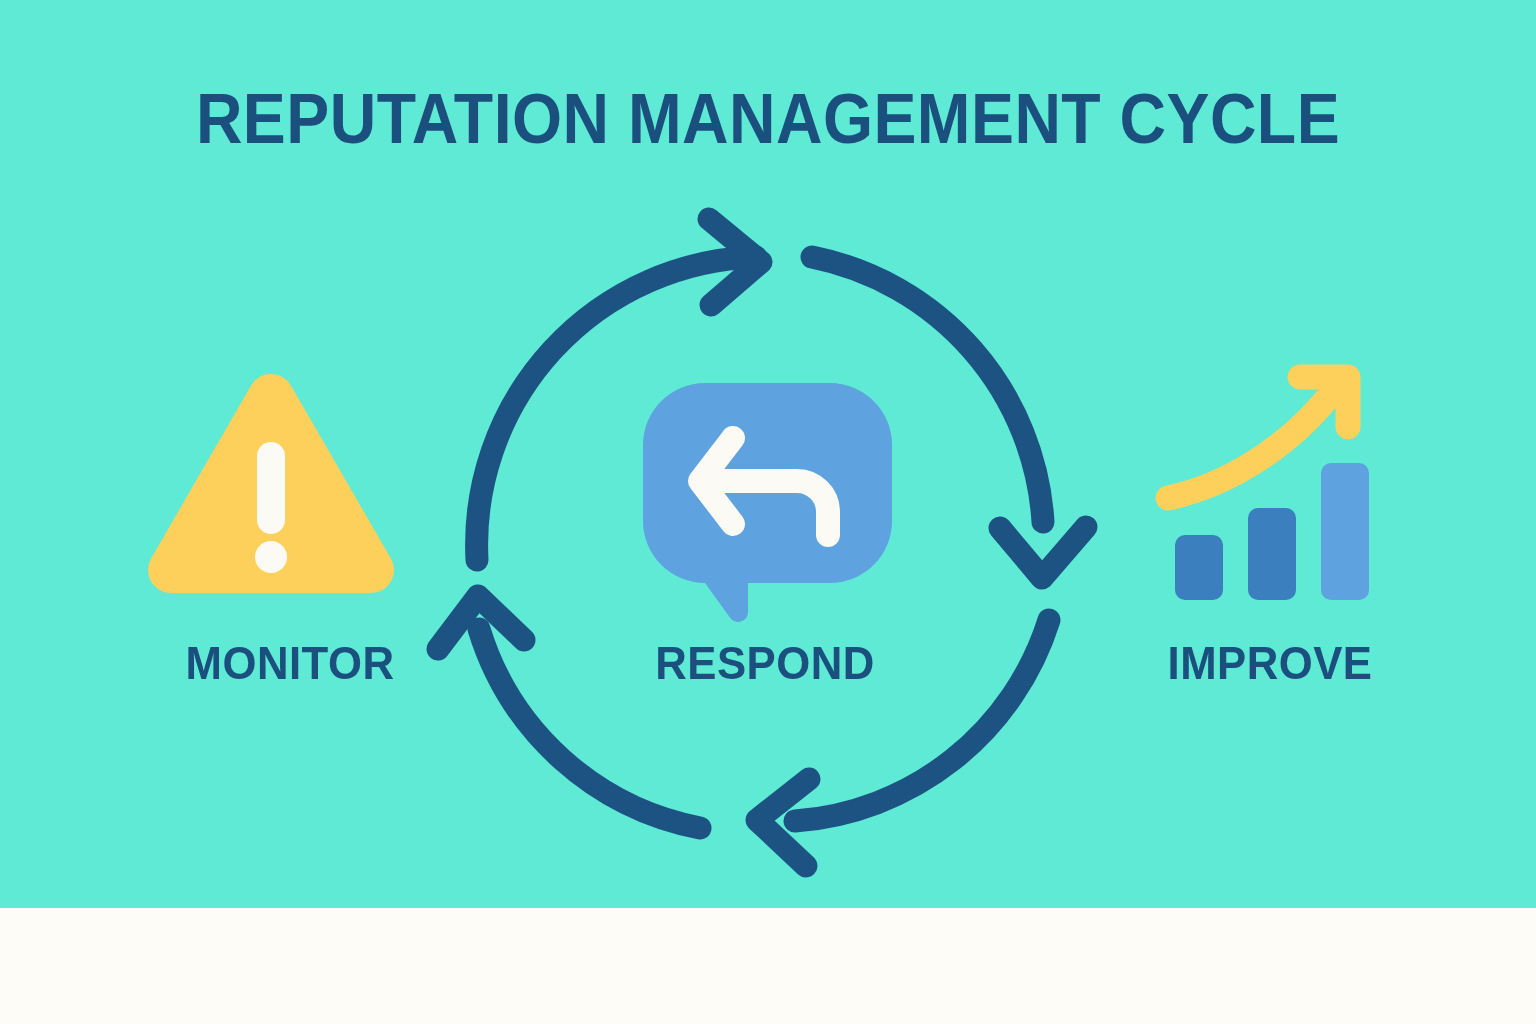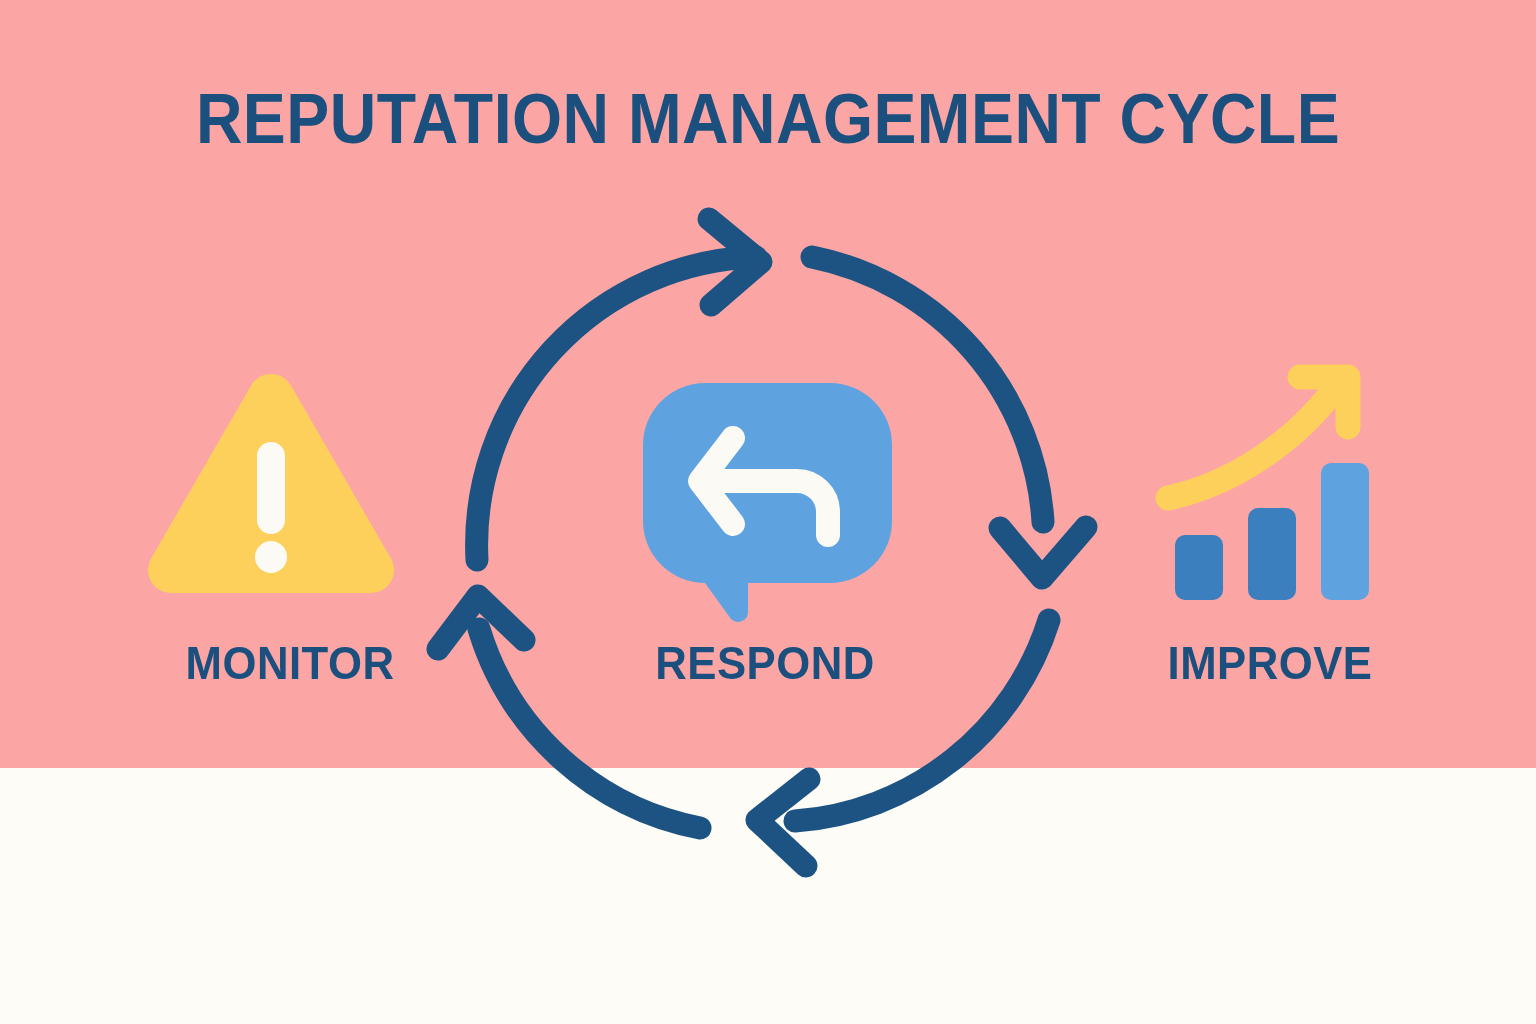--- a/index.html
+++ b/index.html
@@ -9,22 +9,22 @@
   body {
     width: 1536px;
     height: 1024px;
     background: #fdfcf6;
     font-family: "Liberation Sans", sans-serif;
     overflow: hidden;
   }
   #stage {
     position: relative;
     width: 1536px;
-    height: 768px;
-    background: #fca5a5;
+    height: 908px;
+    background: #5eead4;
   }
 
   
   #page-title {
     position: absolute;
     left: 0;
     top: 84px;
     width: 1536px;
     text-align: center;
     font-family: "Liberation Sans", sans-serif;

